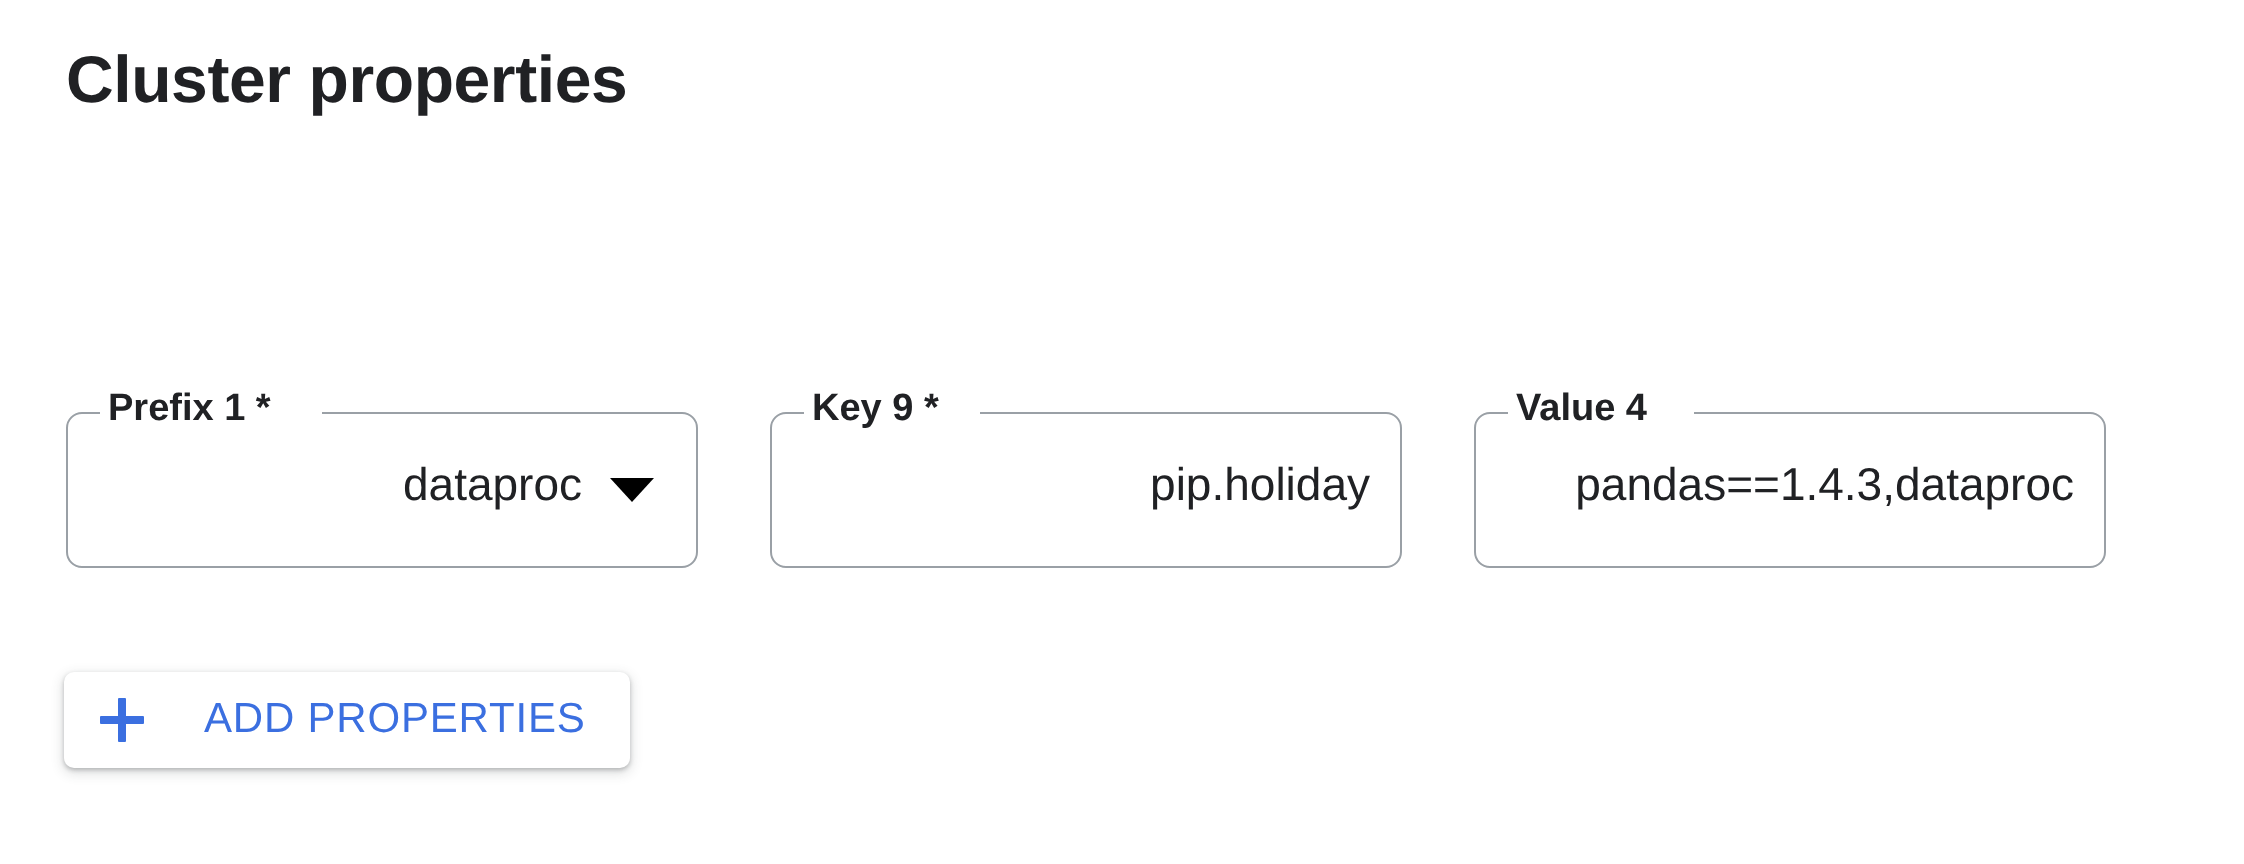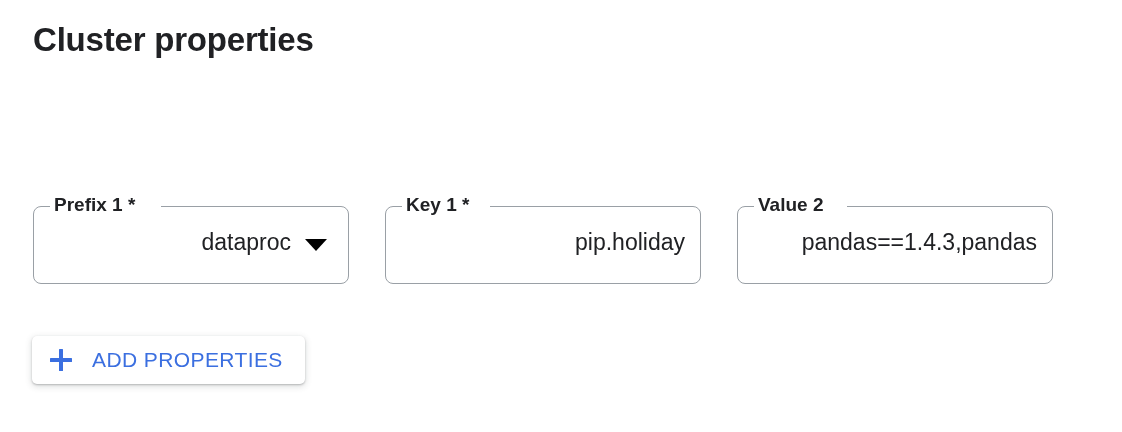--- a/index.html
+++ b/index.html
@@ -123,21 +123,21 @@
   }
 
   
   .add-button {
     position: absolute;
     left: 32px;
     top: 336px;
     height: 48px;
     display: flex;
     align-items: center;
-    gap: 20px;
+    gap: 30px;
     padding: 0 22px 0 18px;
     background: #ffffff;
     border: none;
     border-radius: 5px;
     box-shadow: 0 1px 2px rgba(60,64,67,0.30), 0 2px 6px 1px rgba(60,64,67,0.15);
     cursor: pointer;
     font-family: "Liberation Sans", sans-serif;
   }
 
   .plus-icon {
@@ -189,29 +189,29 @@
       <div class="field-outline"></div>
       <div class="field-notch" style="left:17px; width:111px;"></div>
       <div class="field-label" style="left:17px;">Prefix 1 *</div>
       <div class="field-value">dataproc</div>
       <div class="select-arrow"></div>
     </div>
 
     <div class="field">
       <div class="field-outline"></div>
       <div class="field-notch" style="left:17px; width:88px;"></div>
-      <div class="field-label" style="left:17px;">Key 1 *</div>
+      <div class="field-label" style="left:17px;">Key 9 *</div>
       <div class="field-value">pip.holiday</div>
     </div>
 
     <div class="field">
       <div class="field-outline"></div>
       <div class="field-notch" style="left:17px; width:93px;"></div>
-      <div class="field-label" style="left:17px;">Value 2</div>
-      <div class="field-value">pandas==1.4.3,pandas</div>
+      <div class="field-label" style="left:17px;">Value 4</div>
+      <div class="field-value">pandas==1.4.3,dataproc</div>
     </div>
 
   </div>
 
   <button class="add-button">
     <span class="plus-icon"></span>
     <span class="add-button-label">ADD PROPERTIES</span>
   </button>
 
 </div>

